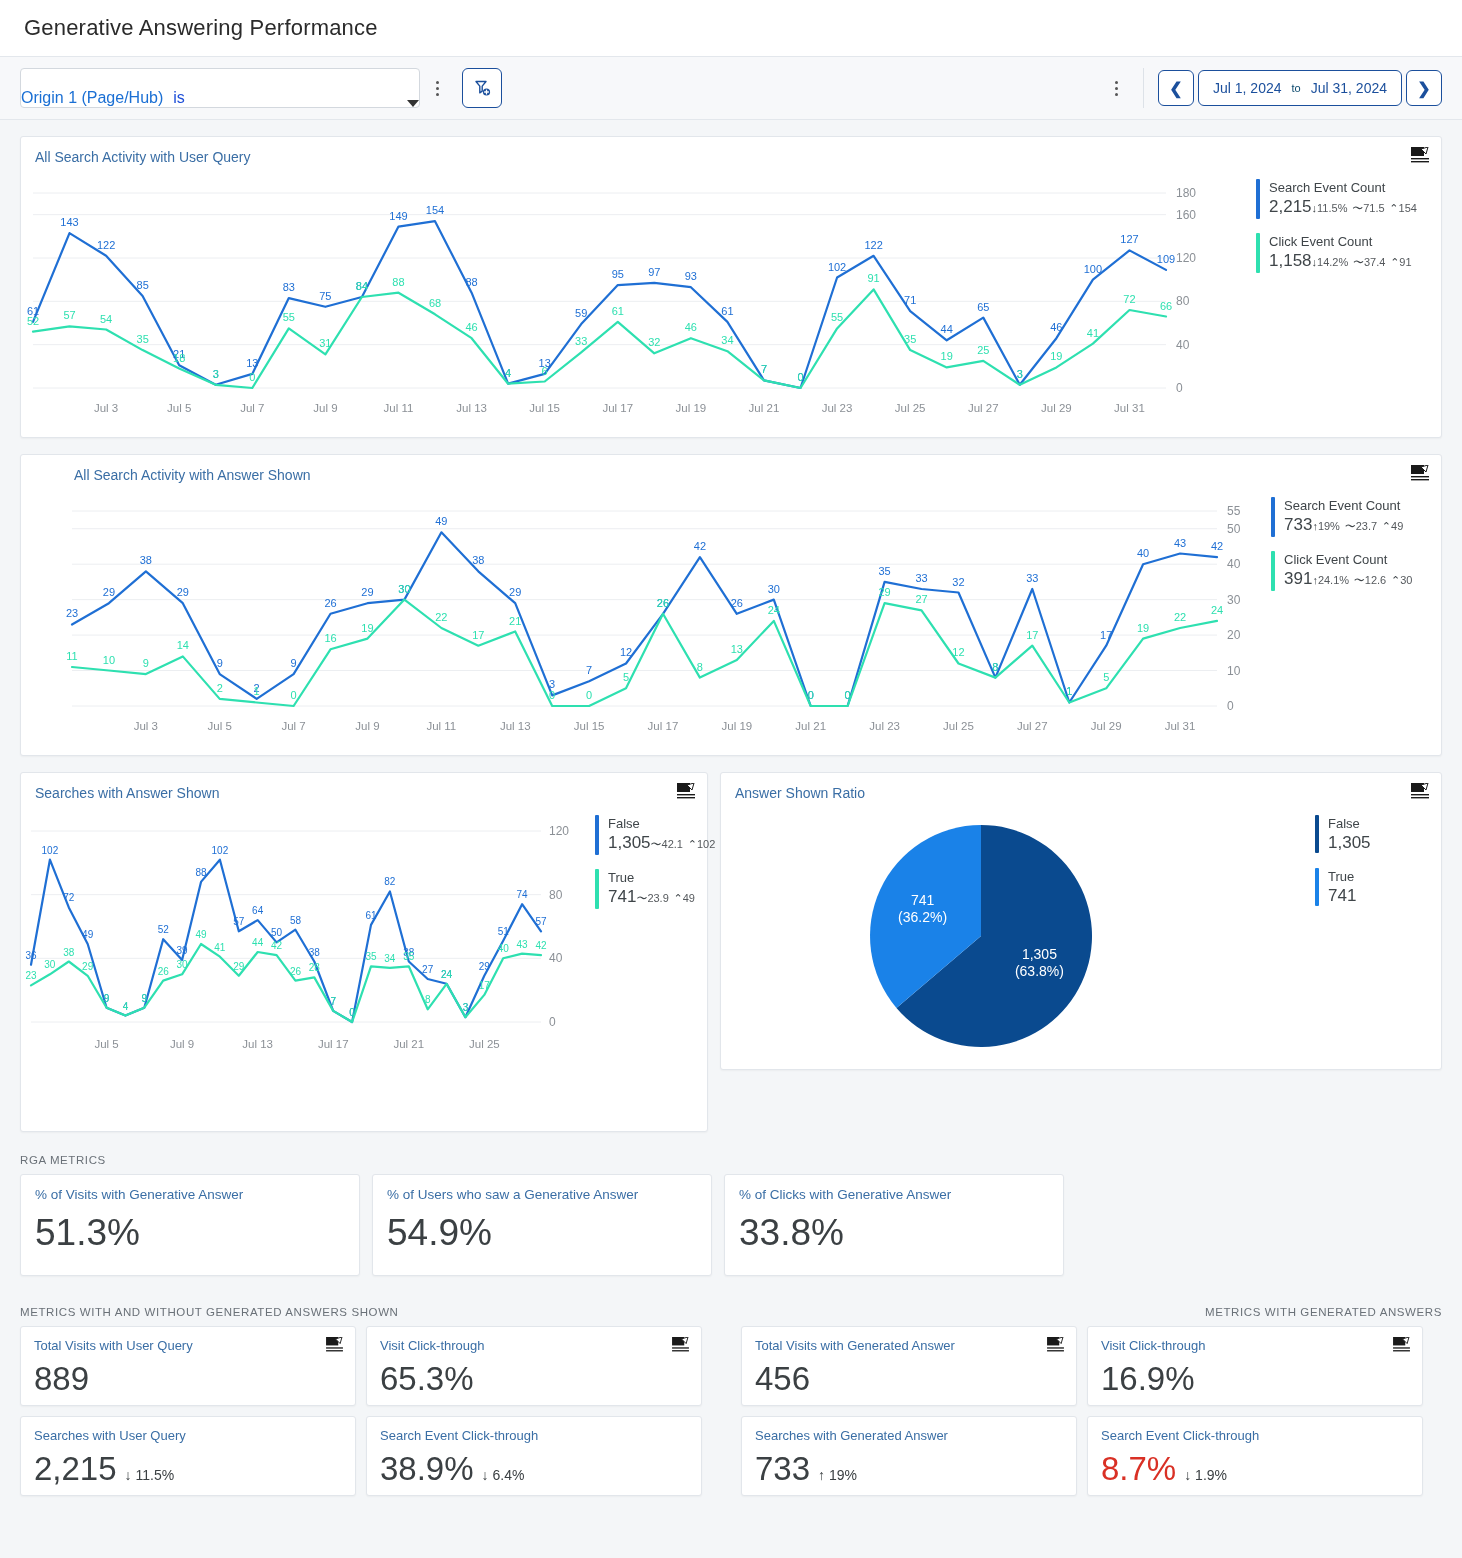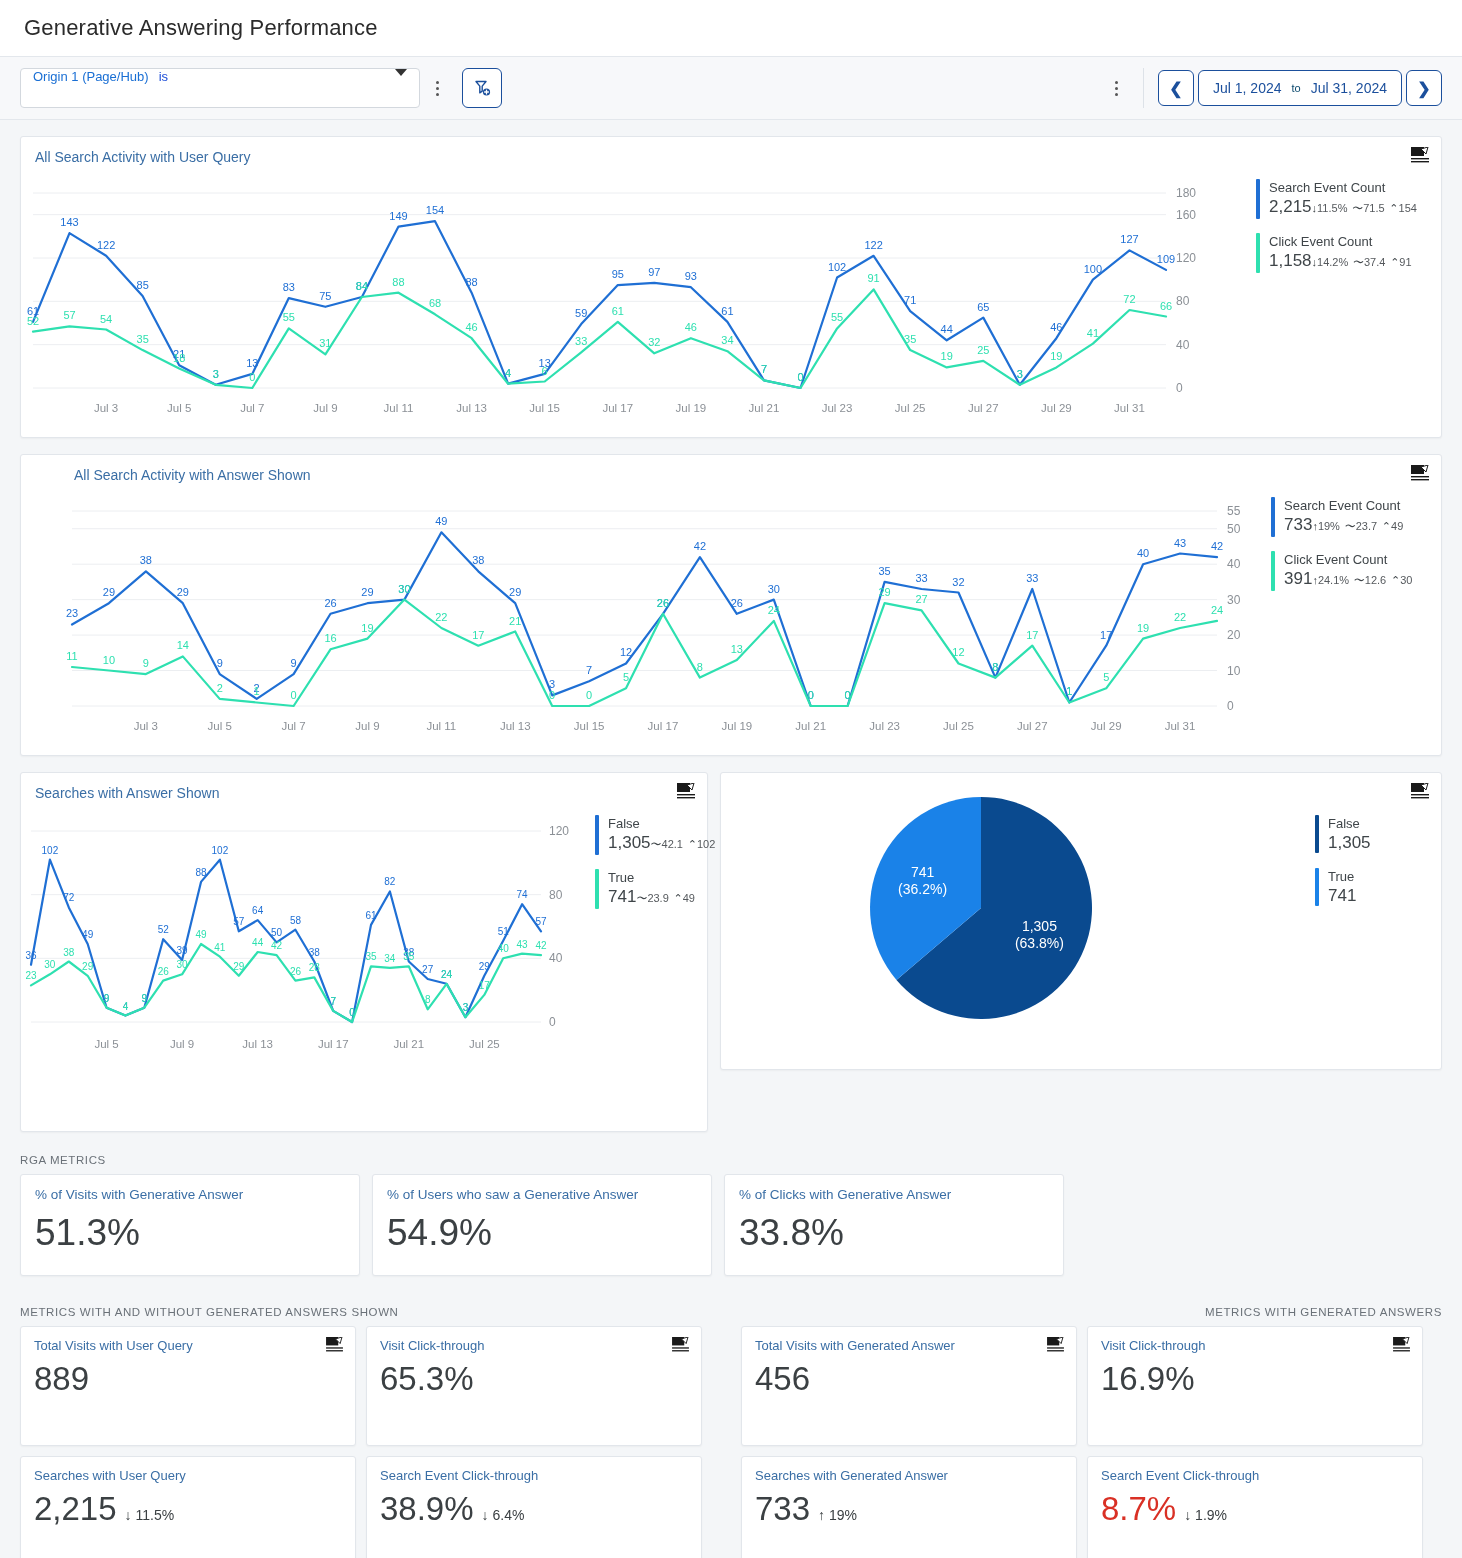--- a/index.html
+++ b/index.html
@@ -25,22 +25,22 @@
   
   .filterbar {
     height:64px; background:#f7f8fa;
     border-top:1px solid #e3e7ec; border-bottom:1px solid #e3e7ec;
     display:flex; align-items:center; padding:0 20px;
     position:relative;
   }
   .filter-pill {
     width:400px; height:40px; background:#fff;
     border:1px solid #d3d8de; border-radius:4px;
-    display:flex; align-items:flex-start; padding:0 12px;
-    font-size:13px;
+    display:flex; align-items:flex-end; padding:0 0;
+    font-size:16px;
   }
   .filter-pill .f-field { color:#1a6fd4; }
   .filter-pill .f-op { color:#1d4ed8; margin-left:10px; }
   .caret {
     margin-left:auto; width:0;height:0;
     border-left:6px solid transparent;border-right:6px solid transparent;
     border-top:7px solid #333;
   }
   .kebab {
     width:26px;height:34px;margin-left:4px;
@@ -102,21 +102,21 @@
   }
   .kpi-title { font-size:13.5px;color:#3a6ea5; }
   .kpi-value { font-size:37px;color:#3b4043;font-weight:300;margin-top:12px;line-height:1; }
   
   .split { display:flex; gap:20px; }
   .split-col { flex:1; }
   .tile-grid { display:flex; flex-wrap:wrap; gap:10px; }
   .tile {
     background:#fff;border:1px solid #e2e6eb;border-radius:3px;
     box-shadow:0 1px 2px rgba(0,0,0,.04);
-    width:336px;height:120px;padding:11px 13px;position:relative;
+    width:336px;height:80px;padding:11px 13px;position:relative;
   }
   .tile-title { font-size:13px;color:#3a6ea5; }
   .tile-value { font-size:33px;color:#3b4043;font-weight:300;margin-top:9px;line-height:1;display:flex;align-items:baseline;gap:8px; }
   .tile-value.negative { color:#d93025; }
   .delta { font-size:14px;color:#3b4043;font-weight:400; }
   .tile-icon { position:absolute;top:10px;right:12px;width:17px;height:15px; }
 </style>
 </head>
 <body>
 
@@ -529,20 +529,21 @@
             <div class="legend-val">
               <span>741</span><span class="tiny">〜</span><span class="sub">23.9</span>
               <span class="tiny">⌃</span><span class="sub">49</span>
             </div>
           </div>
         </div>
       </div>
     </div>
 
     <div class="panel" style="height:298px;flex:1;">
+      <div class="panel-title">Answer Shown Ratio</div>
       <svg class="panel-icon" viewBox="0 0 18 16">
         <rect x="0" y="0" width="13" height="9" fill="#1a1a1a"></rect>
         <path d="M10 2 L17 0 L15 7 Z" fill="#fff" stroke="#1a1a1a" stroke-width="1"></path>
         <rect x="0" y="11" width="18" height="1.4" fill="#1a1a1a"></rect>
         <rect x="0" y="14" width="18" height="1.4" fill="#1a1a1a"></rect>
       </svg>
       <div class="chart-area">
         <svg class="chart" id="chart4" width="580" height="262">
             <path d="M 260 135 L 260.00 24.00 A 111 111 0 1 1 175.45 206.91 Z" fill="#0a4a8f"></path>
             <text x="318.4382903925076" y="158.01389672003938" text-anchor="middle" font-size="14" fill="#fff" font-family="&quot;Liberation Sans&quot;, sans-serif">1,305</text>

